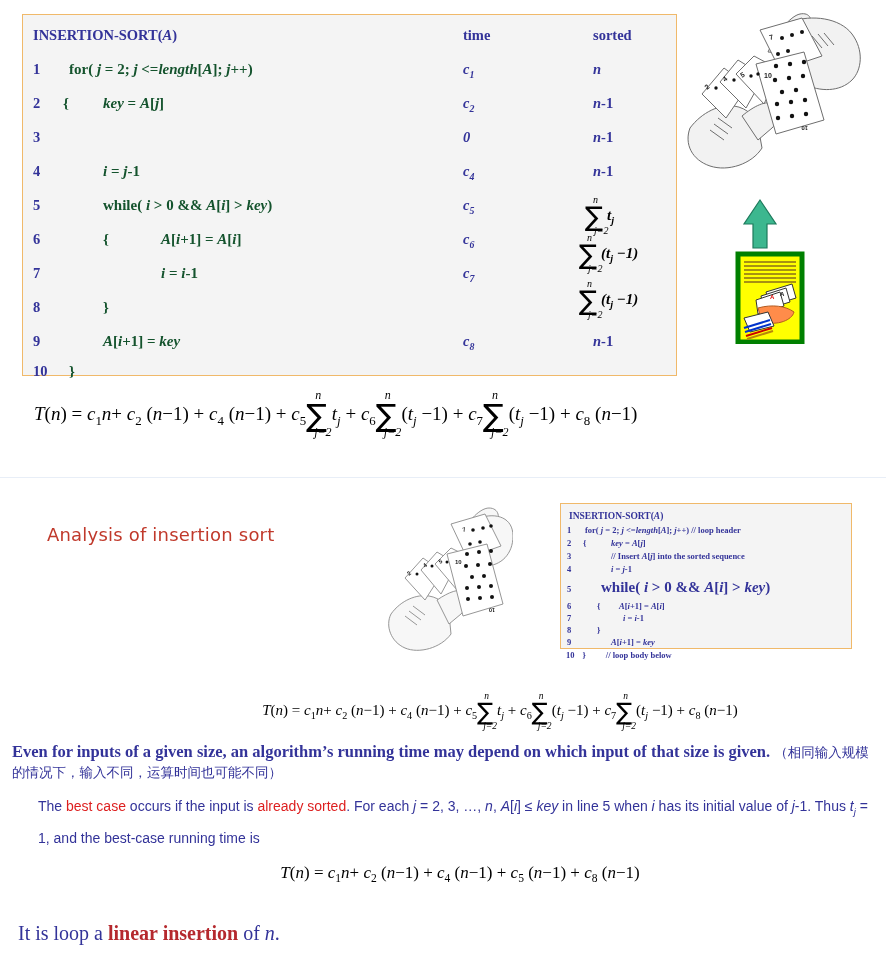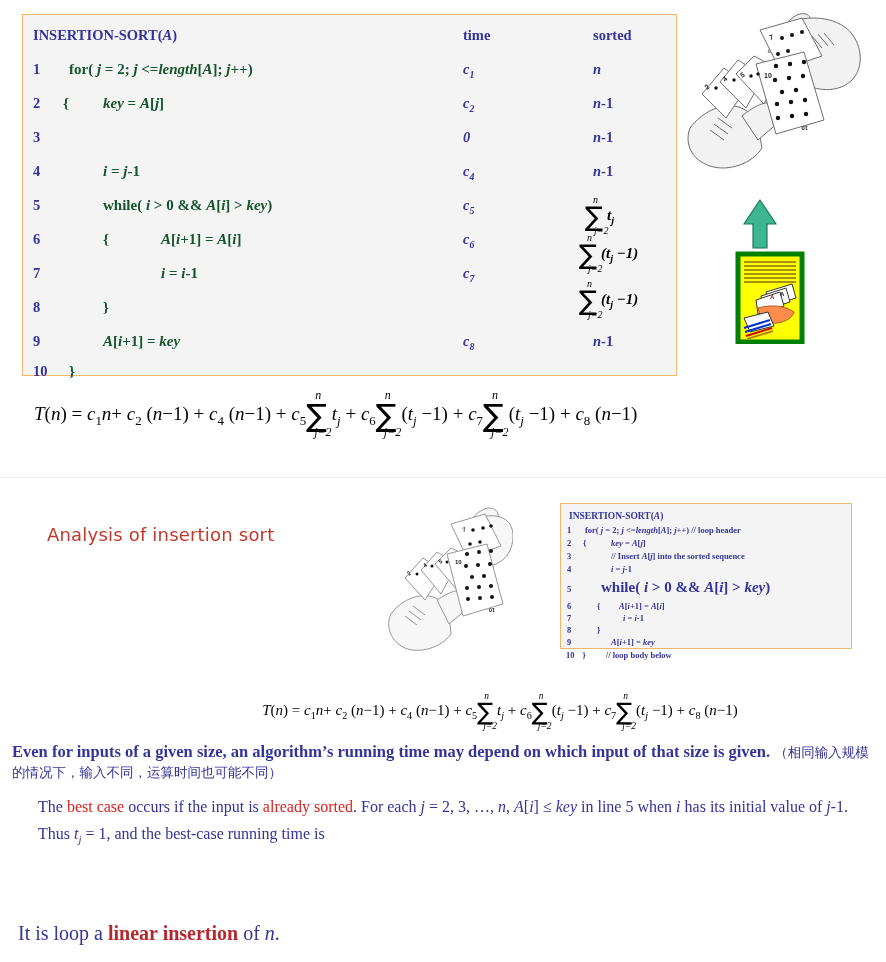--- a/index.html
+++ b/index.html
@@ -77,21 +77,21 @@
   .formula-2 .sum .bot{bottom:-7px;left:6px;font-size:9.5px;}
 
   .even-line{
     position:absolute;left:12px;top:742px;width:866px;
     font-family:"Liberation Serif",serif;font-weight:bold;font-size:16.5px;color:#333399;line-height:19px;
   }
   .cn{font-weight:normal;font-size:13.5px;font-family:"DejaVu Sans",sans-serif;color:#333399;}
 
   .para-best{
     position:absolute;left:38px;top:793px;width:830px;
-    font-family:Liberation Serif, serif;font-size:16px;color:#333399;line-height:27px;
+    font-family:Liberation Sans, sans-serif;font-size:14px;color:#333399;line-height:27px;
   }
   .red{color:#dd1f1f;}
 
   .formula-3{
     position:absolute;left:150px;top:858px;width:620px;text-align:center;
     font-family:"Liberation Serif",serif;font-size:17px;color:#000;line-height:30px;white-space:nowrap;
   }
   .formula-3 .l2{padding-left:40px;}
 
   .linear-line{
@@ -391,17 +391,20 @@
 <div class="even-line">
   <span>Even for inputs of a given size, an algorithm’s running time may depend on which input of that size is given.</span>
   <span class="cn">（相同输入规模的情况下，输入不同，运算时间也可能不同）</span>
 </div>
 
 <div class="para-best">
   <span>The </span><span class="red">best case</span><span> occurs if the input is </span><span class="red">already sorted</span>. For each <i>j</i> = 2, 3, …, <i>n</i>, <i>A</i>[<i>i</i>] ≤ <i>key</i> in line 5 when <i>i</i> has its initial value of <i>j</i>-1. Thus <i>t<sub>j</sub></i> = 1, and the best-case running time is
 </div>
 
 <div class="formula-3">
+  <div class="l1">
+    <i>T</i>(<i>n</i>) = <i>c</i><sub>1</sub><i>n</i>+ <i>c</i><sub>2</sub> (<i>n</i>−1) + <i>c</i><sub>4</sub> (<i>n</i>−1) + <i>c</i><sub>5</sub> (<i>n</i>−1) + <i>c</i><sub>8</sub> (<i>n</i>−1)
+  </div>
 </div>
 
 <div class="linear-line">
   <span>It is loop a </span><b>linear insertion</b> of <i>n</i>.
 </div>
 
 </body></html>

